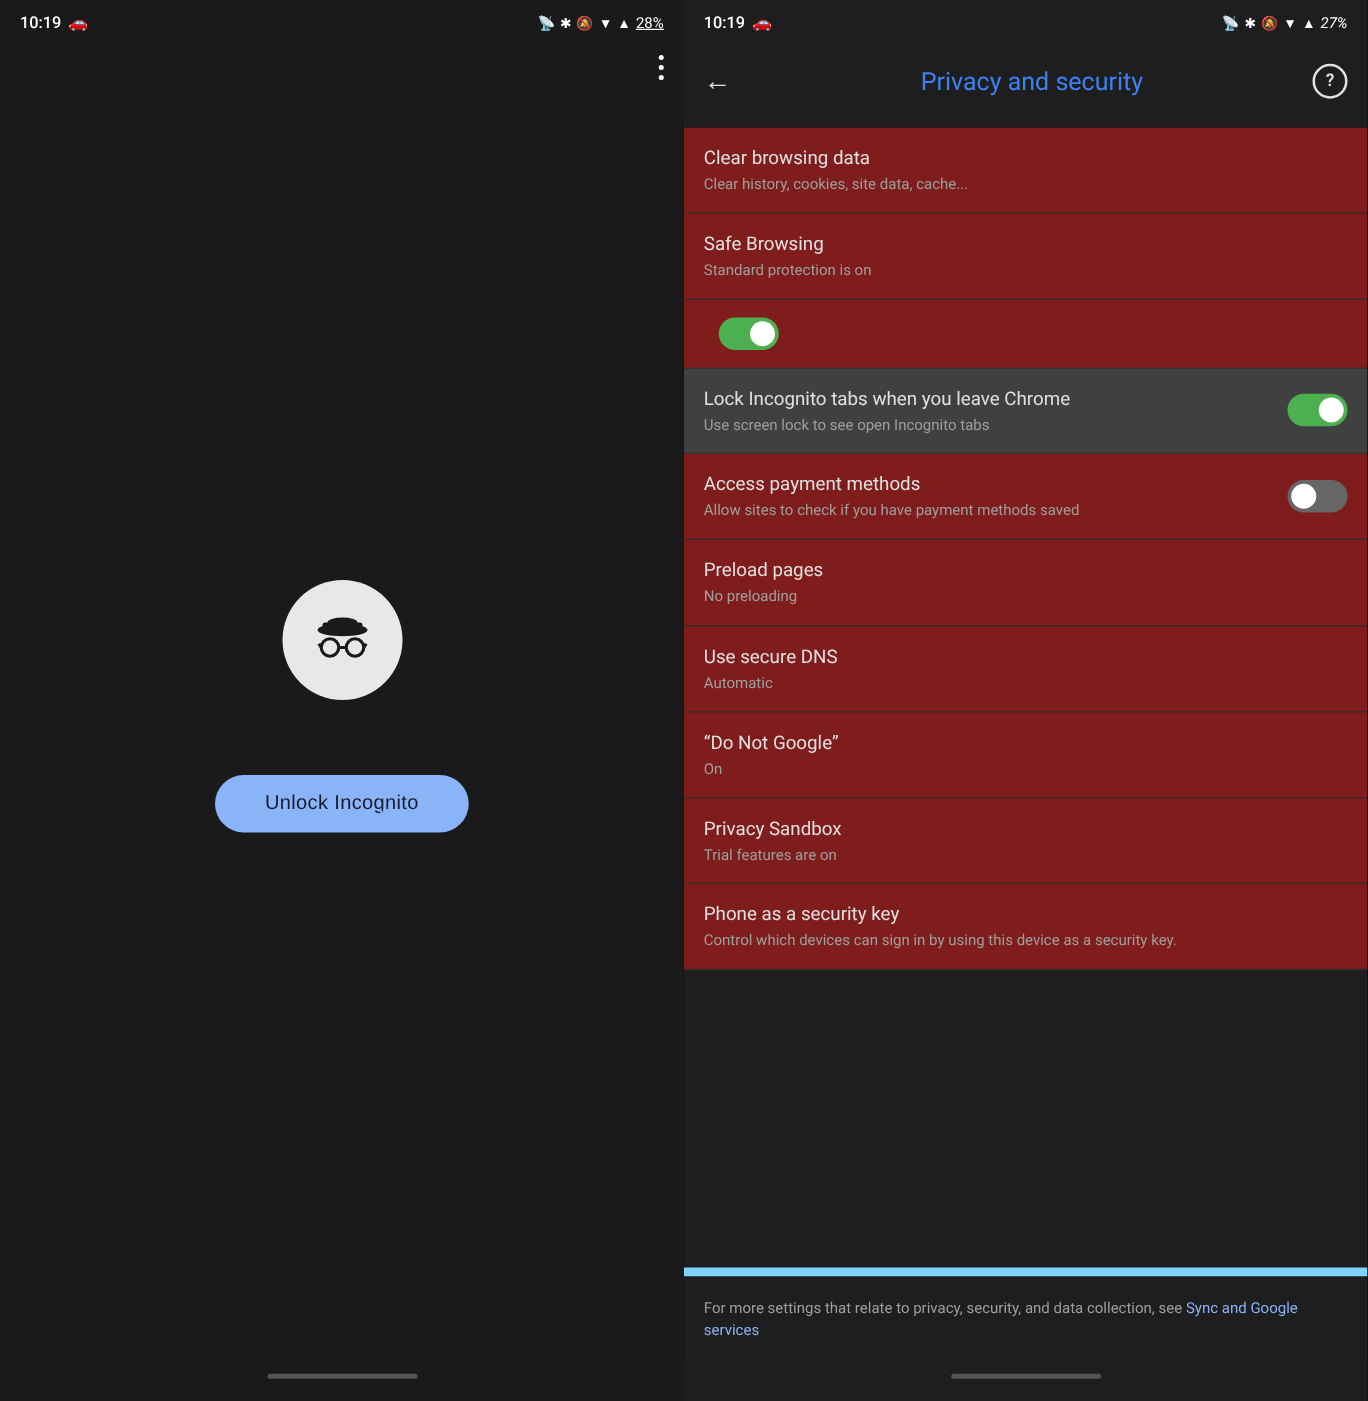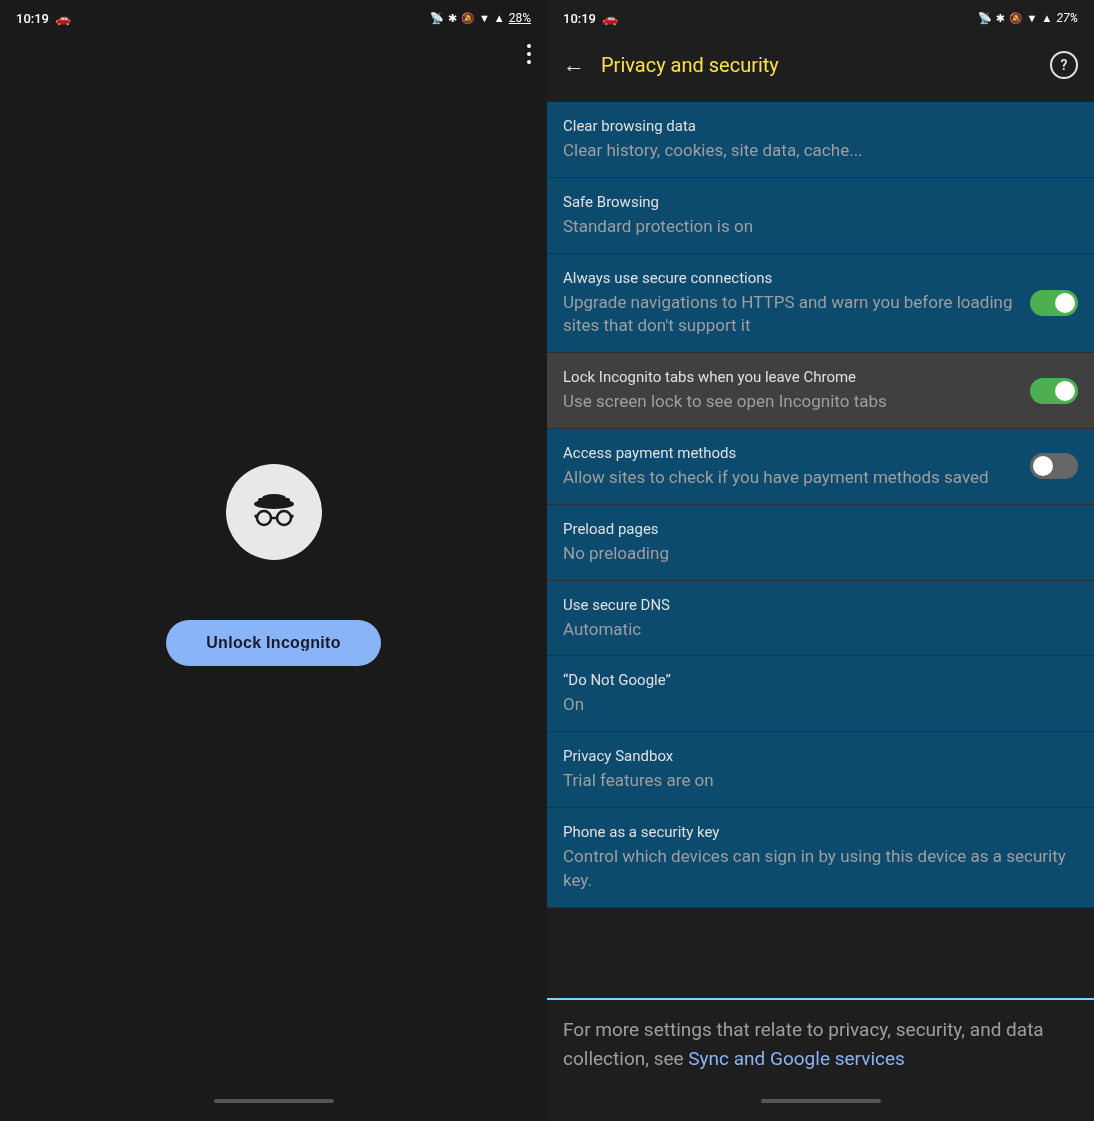--- a/index.html
+++ b/index.html
@@ -83,21 +83,21 @@
       justify-content: center;
     }
 
     .unlock-btn {
       background: #8ab4f8;
       color: #1a1a2e;
       border: none;
       border-radius: 24px;
       padding: 14px 40px;
       font-size: 16px;
-      font-weight: 700;
+      font-weight: 400;
       cursor: pointer;
       letter-spacing: 0.3px;
     }
 
     .see-other-tabs {
       color: #8ab4f8;
       font-size: 14px;
       text-align: center;
       cursor: pointer;
       margin-top: -40px;
@@ -166,25 +166,26 @@
       color: #e0e0e0;
       font-size: 22px;
       cursor: pointer;
       padding: 8px;
       display: flex;
       align-items: center;
       justify-content: center;
     }
 
     .page-title {
-      color: #fde047;
+      color: #3b82f6;
       font-size: 20px;
       font-weight: 400;
       flex: 1;
       margin-left: 8px;
+      text-align: center;
     }
 
     .help-btn {
       width: 28px;
       height: 28px;
       border-radius: 50%;
       border: 2px solid #e0e0e0;
       display: flex;
       align-items: center;
       justify-content: center;
@@ -202,41 +203,41 @@
 
     .settings-list::-webkit-scrollbar { display: none; }
 
     .settings-item {
       padding: 14px 16px;
       border-bottom: 1px solid #2e2e2e;
       cursor: pointer;
       display: flex;
       align-items: center;
       justify-content: space-between;
-      background: #0c4a6e;
+      background: #7f1d1d;
     }
 
     .settings-item.highlighted {
       background: #404040;
     }
 
     .settings-item-text {
       flex: 1;
     }
 
     .item-title {
       color: #e0e0e0;
       font-size: 15px;
       font-weight: 400;
       line-height: 1.4;
     }
 
     .item-subtitle {
       color: #9e9e9e;
-      font-size: 17px;
+      font-size: 12px;
       line-height: 1.4;
       margin-top: 2px;
     }
 
     
     .toggle-switch {
       width: 48px;
       height: 26px;
       border-radius: 13px;
       position: relative;
@@ -267,23 +268,23 @@
       left: 25px;
     }
 
     .toggle-switch.off .toggle-thumb {
       left: 3px;
     }
 
     .footer-note {
       padding: 16px;
       color: #9e9e9e;
-      font-size: 19px;
+      font-size: 12px;
       line-height: 1.5;
-      border-top: 2px solid #7dd3fc;
+      border-top: 7px solid #7dd3fc;
     }
 
     .footer-link {
       color: #8ab4f8;
     }
 
     .right-home-bar {
       height: 32px;
       display: flex;
       align-items: center;
@@ -375,24 +376,20 @@
           <div class="item-subtitle">Clear history, cookies, site data, cache...</div>
         </div>
       </div>
       <div class="settings-item">
         <div class="settings-item-text">
           <div class="item-title">Safe Browsing</div>
           <div class="item-subtitle">Standard protection is on</div>
         </div>
       </div>
       <div class="settings-item">
-        <div class="settings-item-text">
-          <div class="item-title">Always use secure connections</div>
-          <div class="item-subtitle">Upgrade navigations to HTTPS and warn you before loading sites that don't support it</div>
-        </div>
         <div class="toggle-switch on">
           <div class="toggle-thumb"></div>
         </div>
       </div>
       <div class="settings-item highlighted">
         <div class="settings-item-text">
           <div class="item-title">Lock Incognito tabs when you leave Chrome</div>
           <div class="item-subtitle">Use screen lock to see open Incognito tabs</div>
         </div>
         <div class="toggle-switch on">

